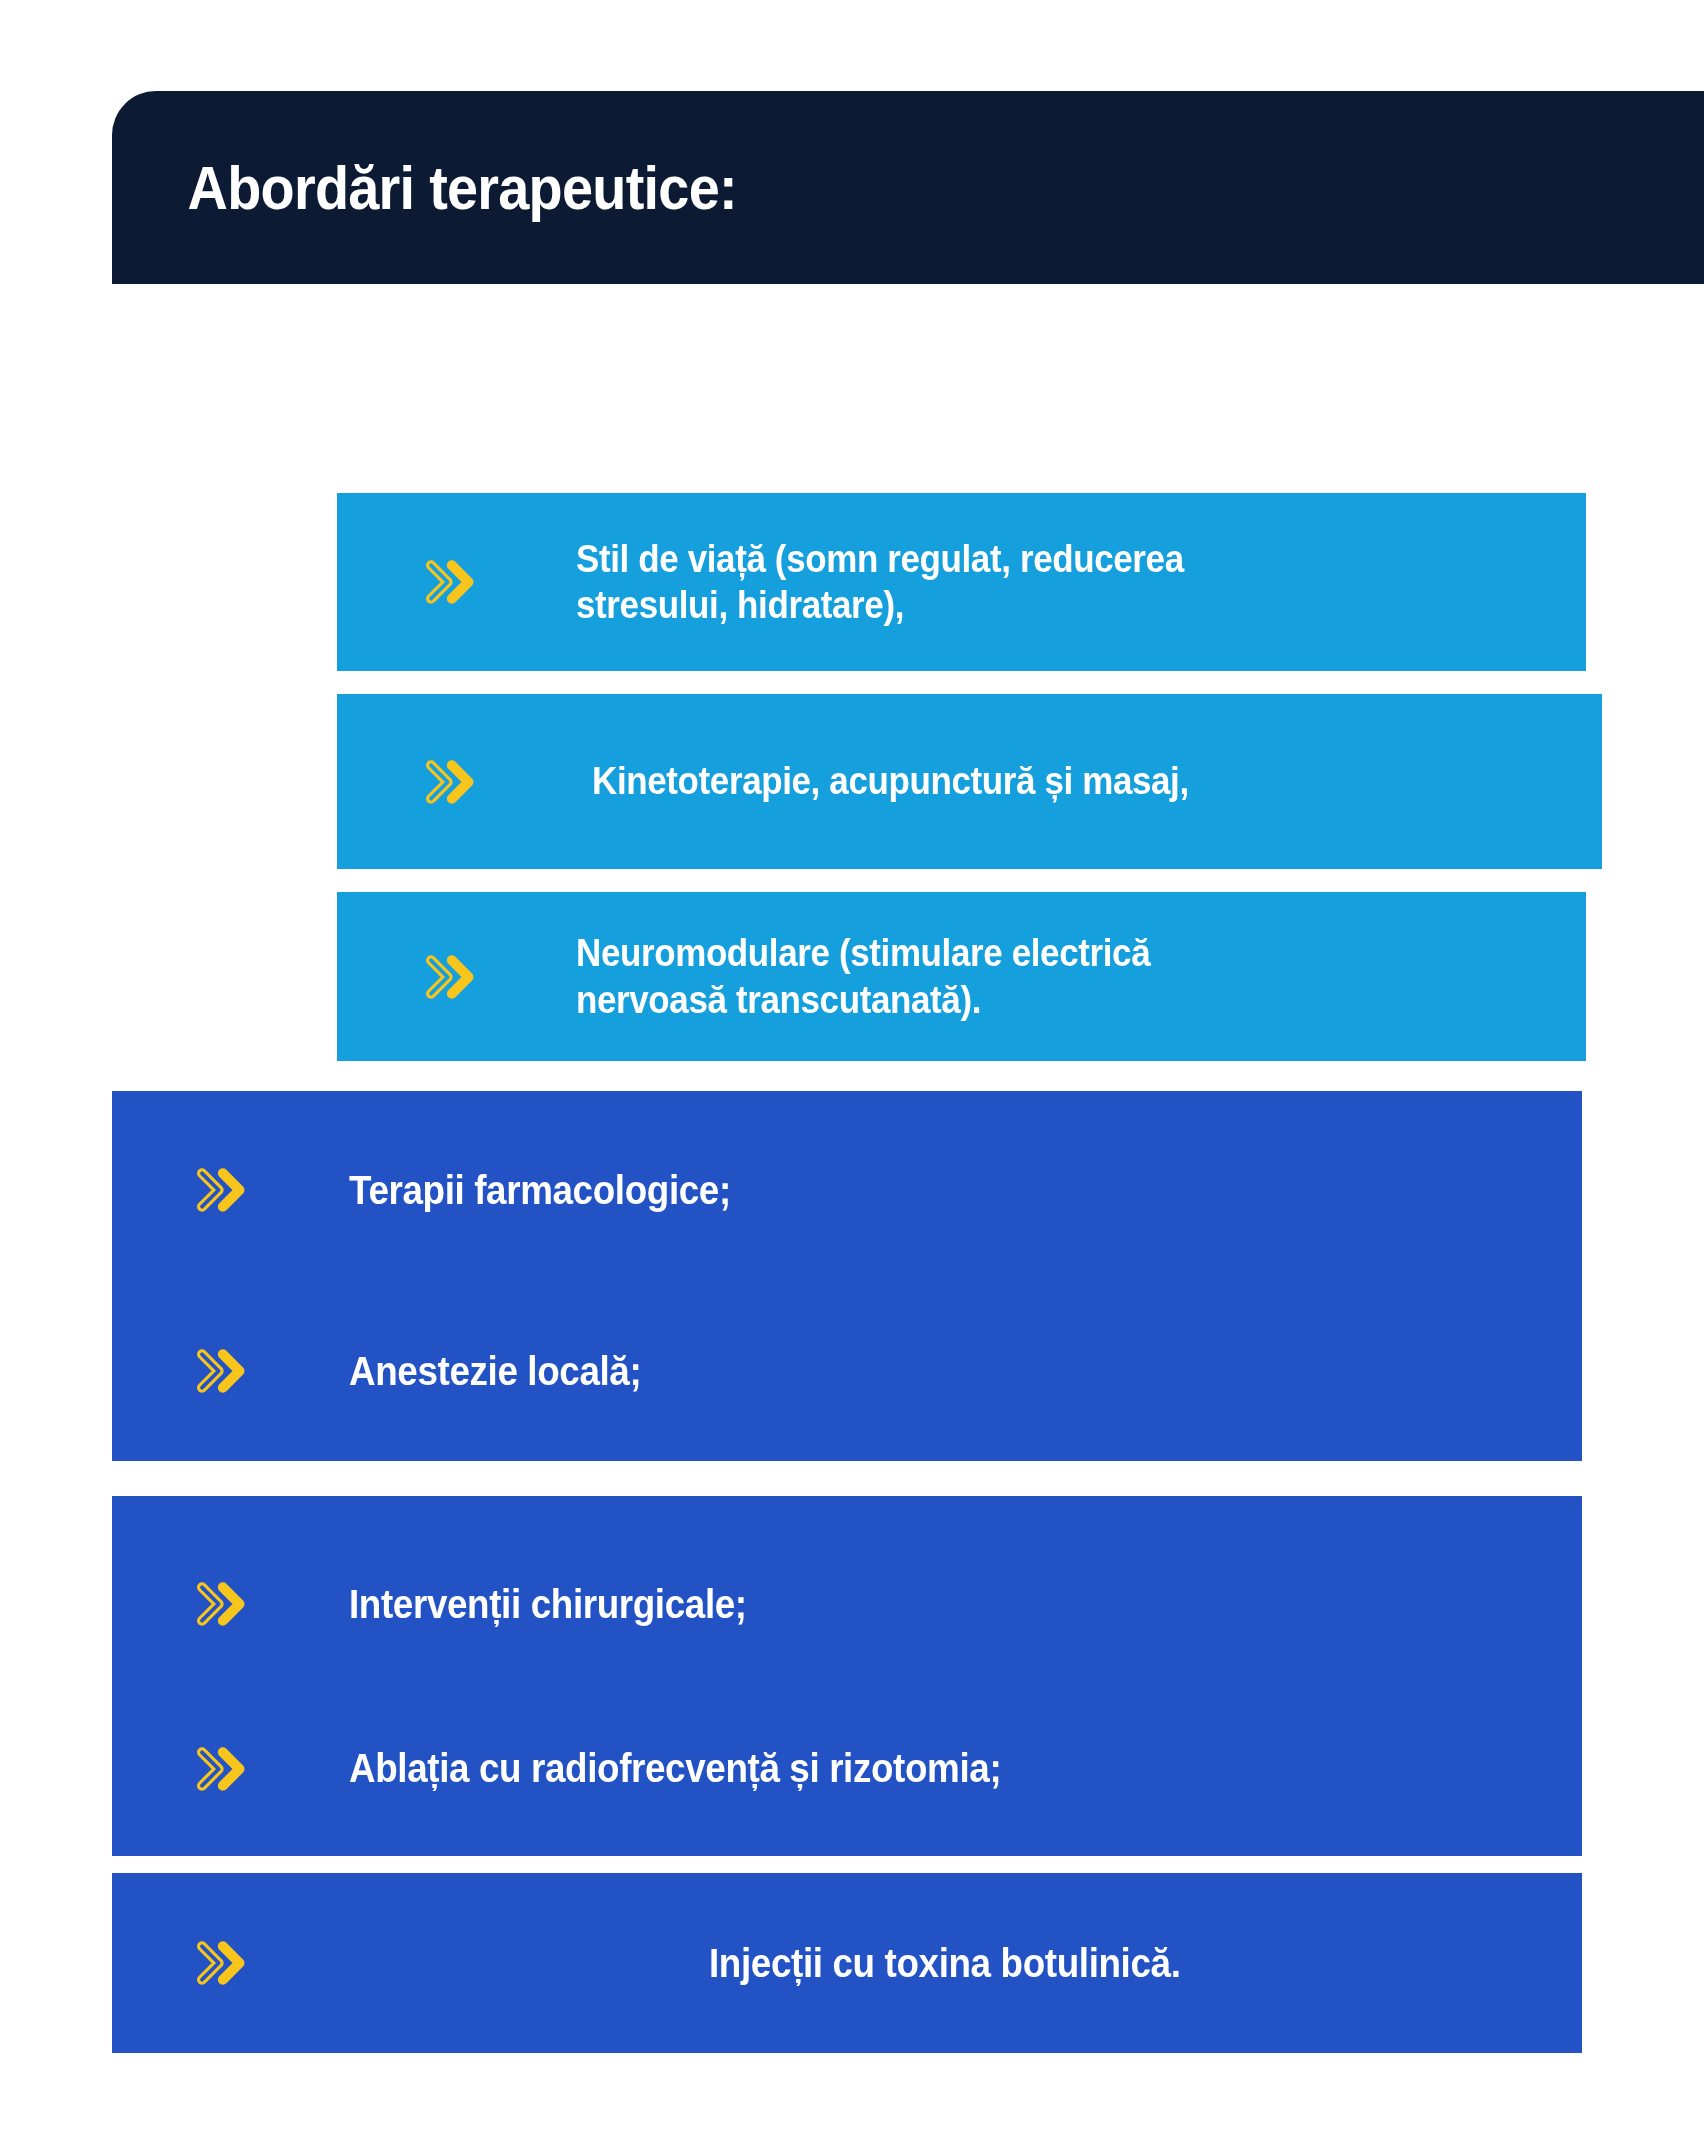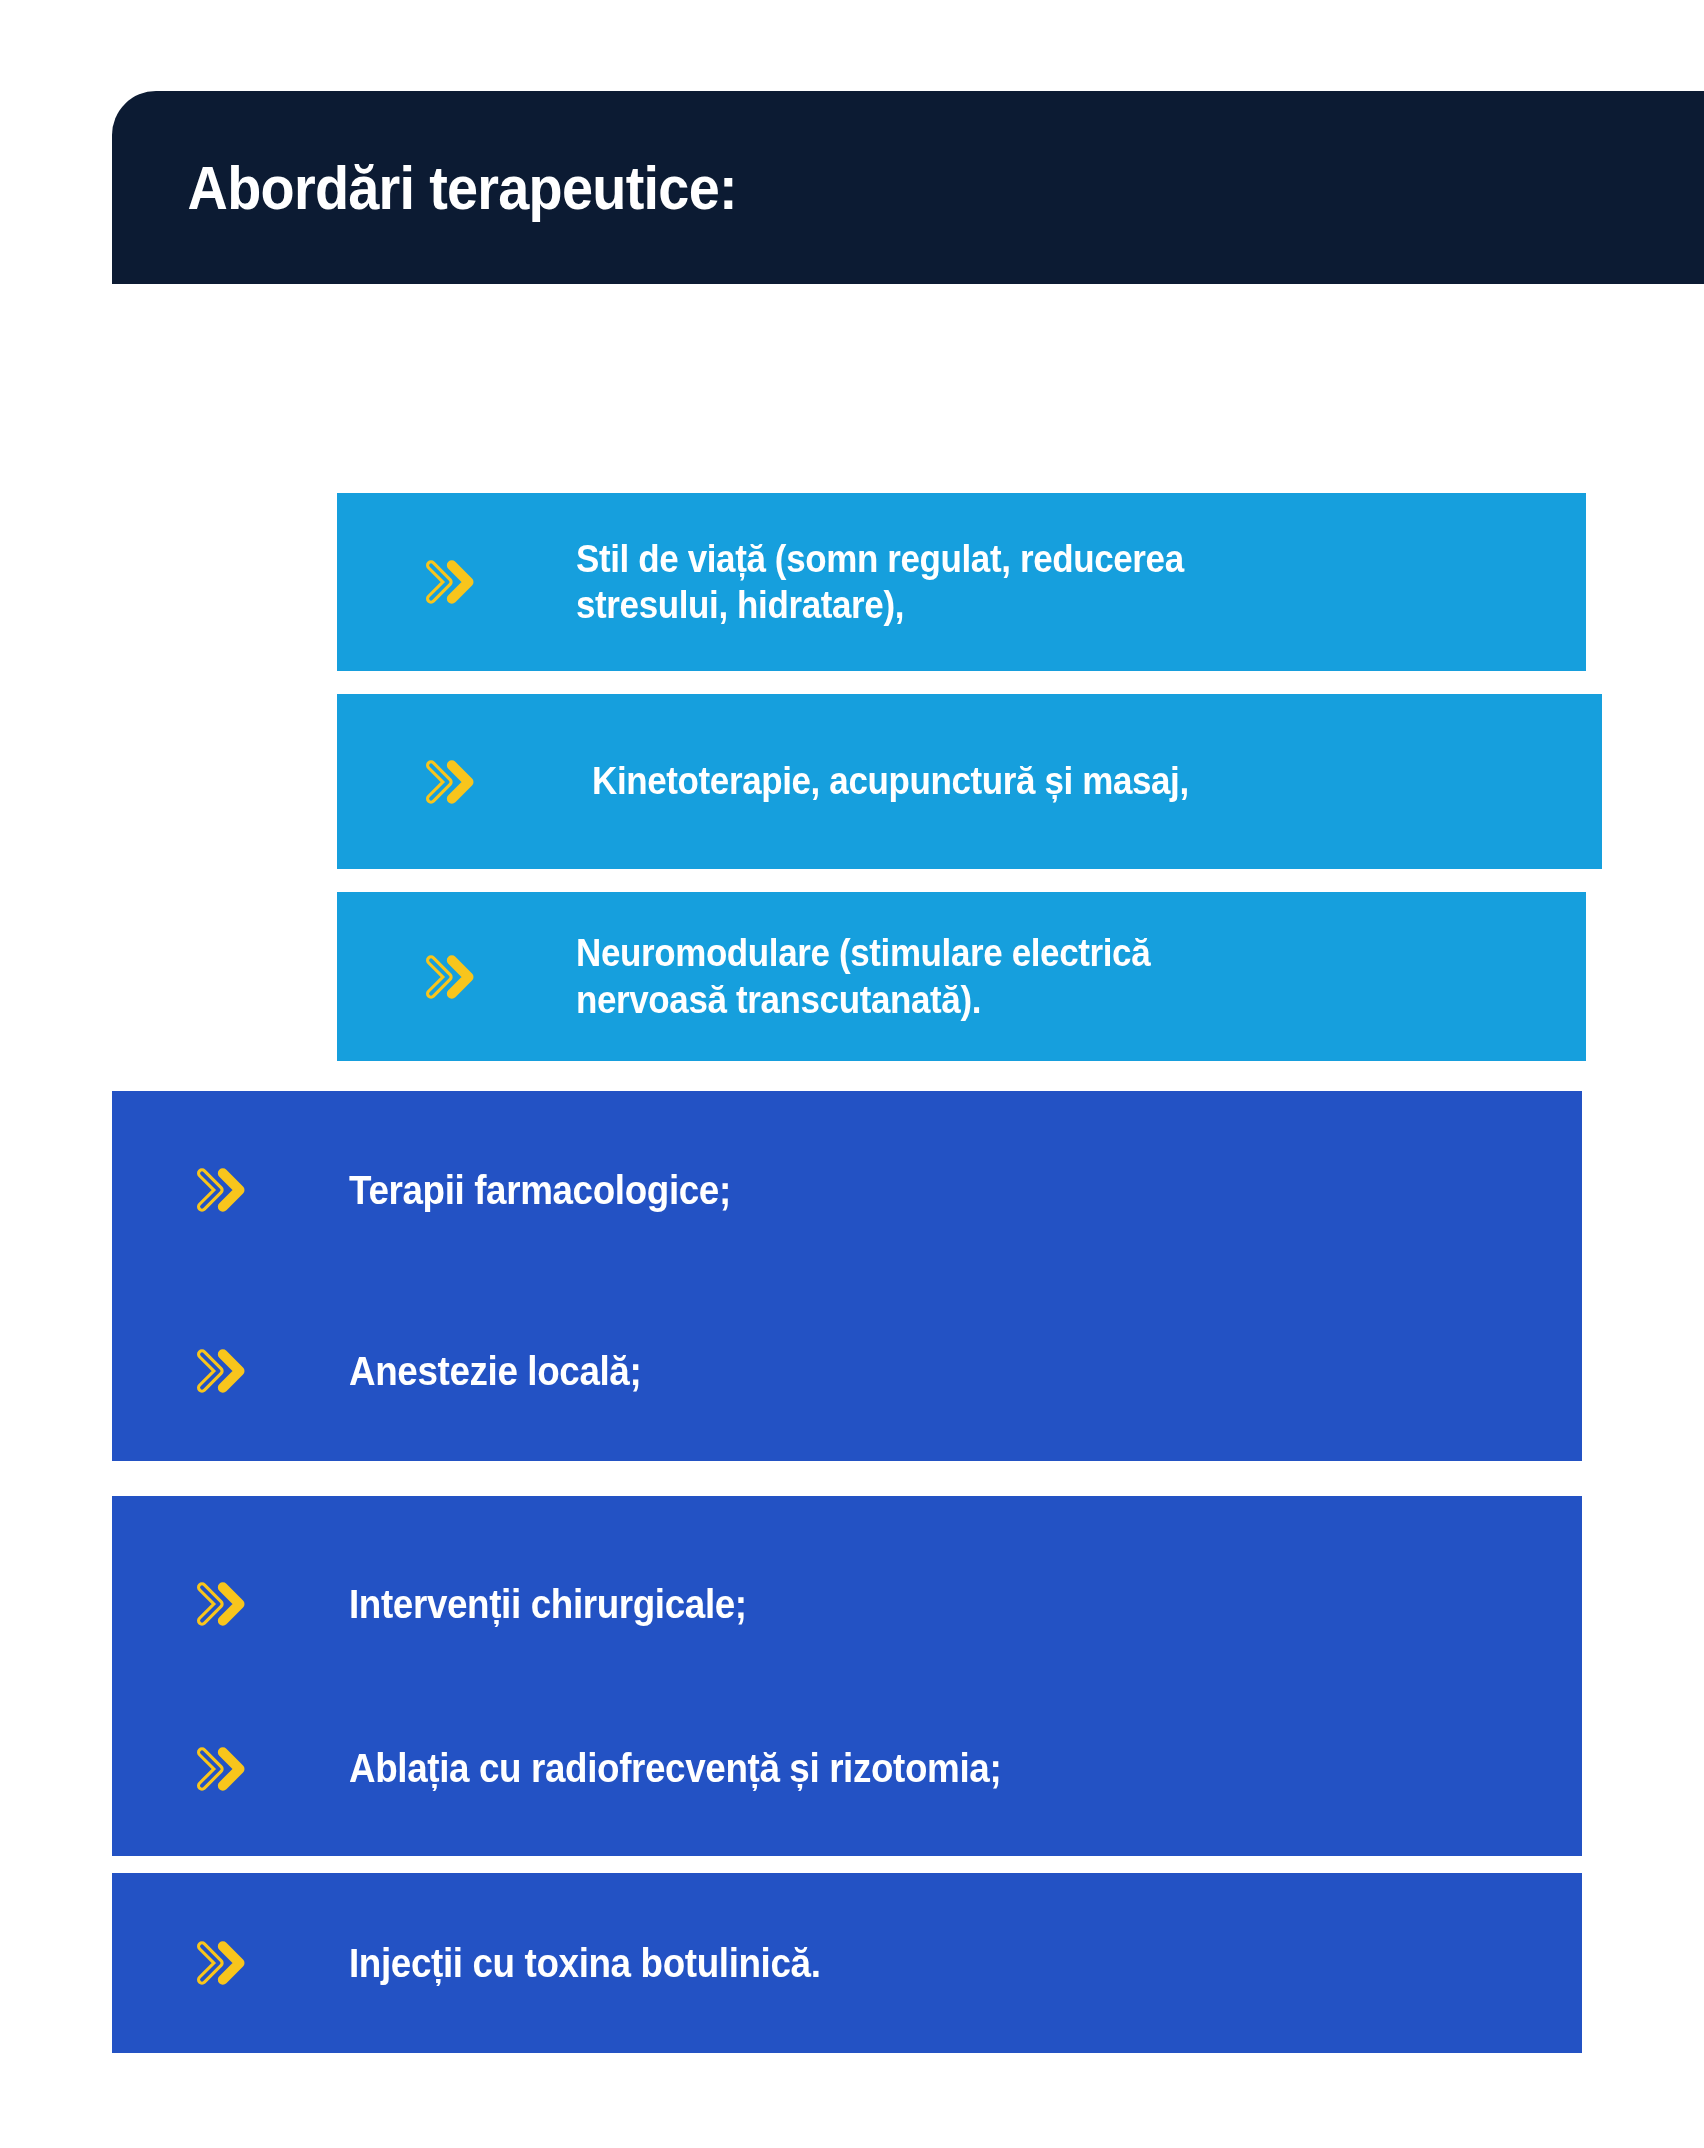--- a/index.html
+++ b/index.html
@@ -90,21 +90,21 @@
   }
   
   .b1 { top: 295px;  height: 180px; }
   .c1 { top: 493px;  height: 178px; }
   .c2 { top: 694px;  height: 175px; padding-left: 16px; }
   .c3 { top: 892px; height: 169px; }
   .b2 { top: 1062px; height: 198px; margin-top: 29px; }
   .b3 { top: 1281px; height: 180px; }
   .b4 { top: 1484px; height: 216px; margin-top: 12px; }
   .b5 { top: 1681px; height: 175px; }
-  .b6 { top: 1873px; height: 180px; }
+  .b6 { top: 1873px; height: 180px; justify-content: center; }
 </style>
 </head>
 <body>
 
 <div class="page">
 
   <header class="header">
     <h1>Abordări terapeutice:</h1>
   </header>
 

